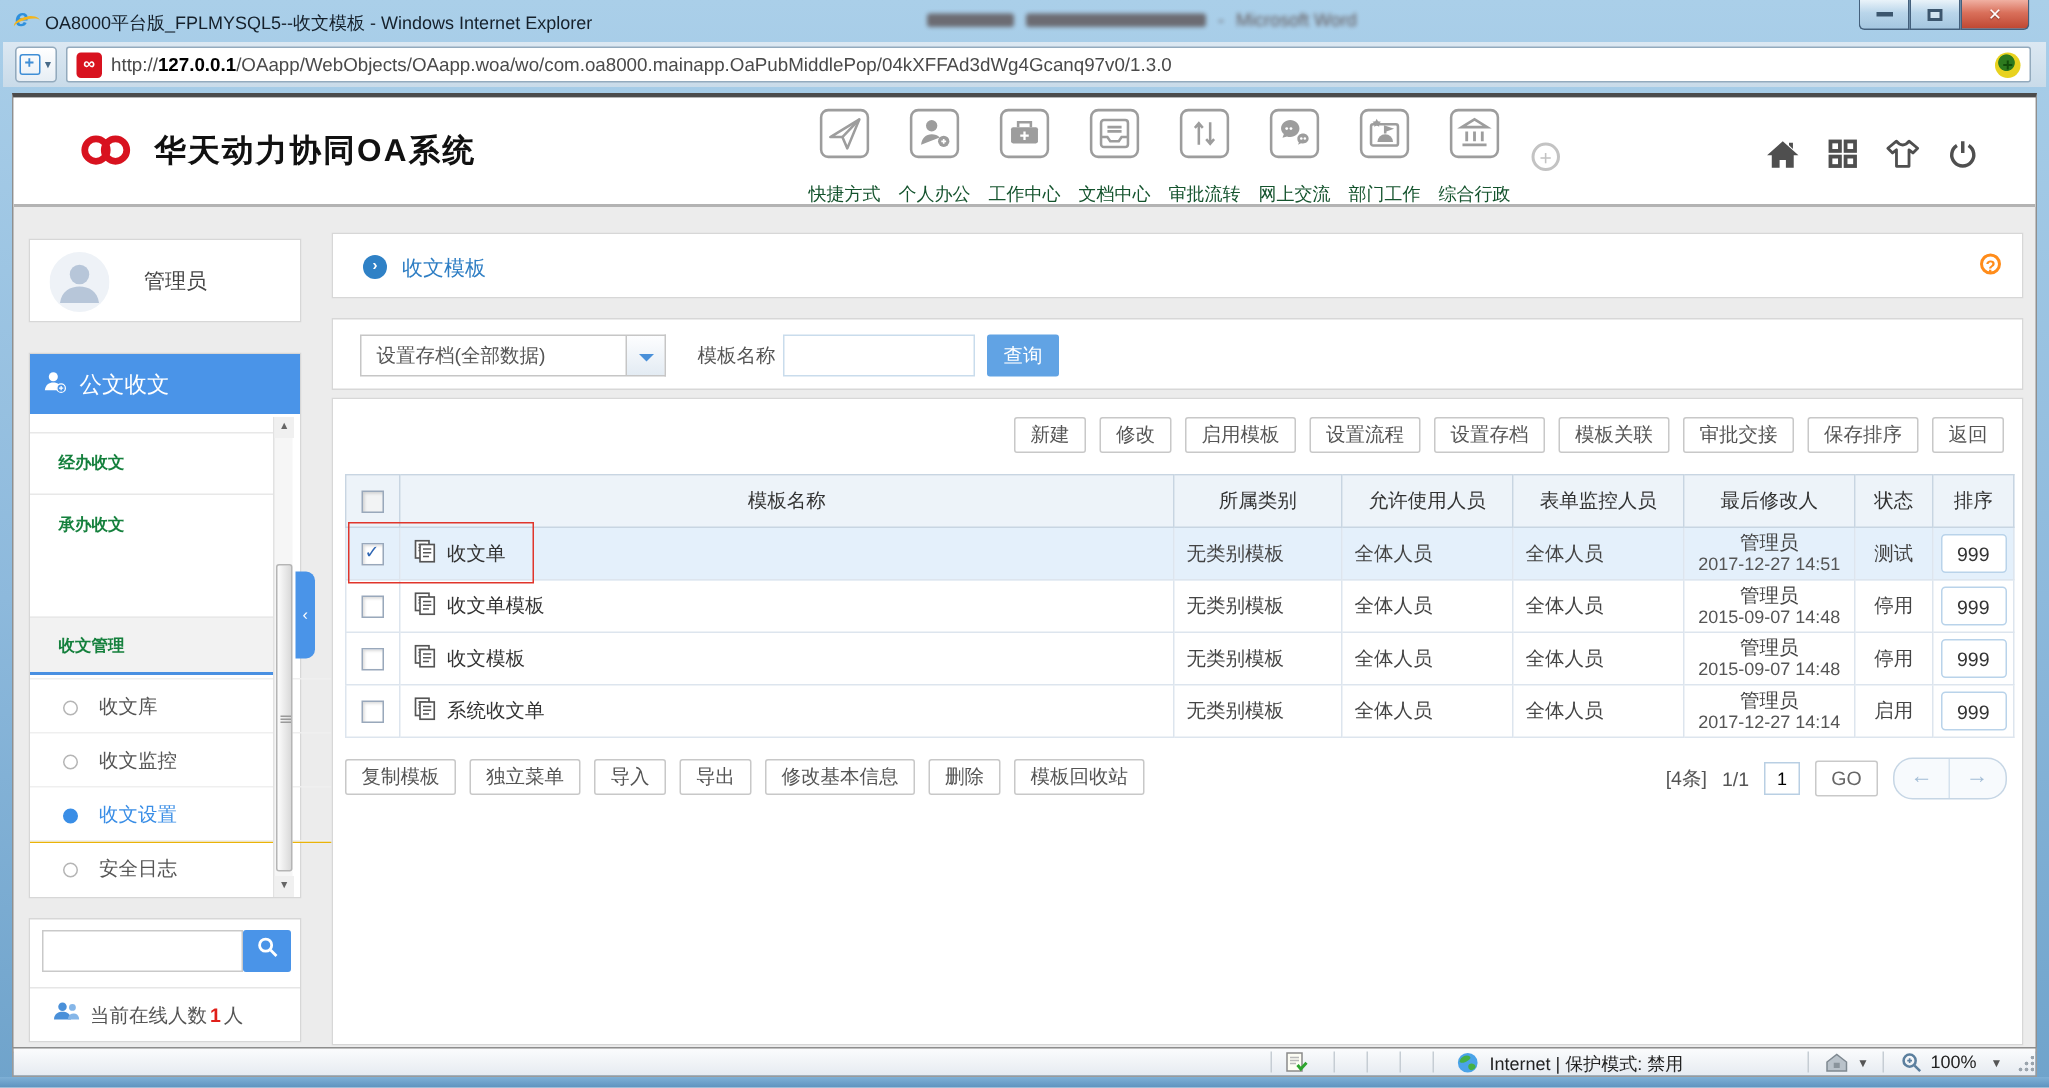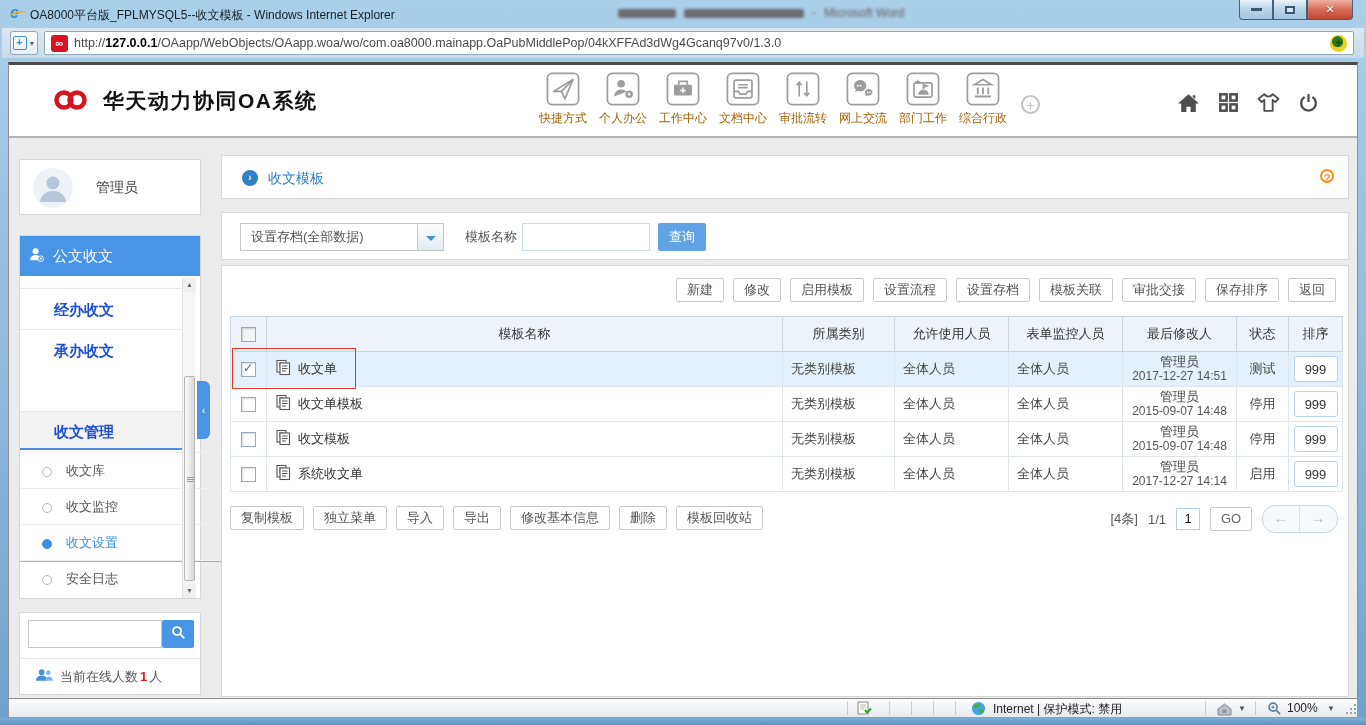--- a/index.html
+++ b/index.html
@@ -36,30 +36,30 @@
      background:radial-gradient(circle at 45% 40%,#2d7a1e 0 38%,#e8d21f 42% 75%,#b8a210 100%);position:relative}
   .addon-dot::after{content:"+";position:absolute;left:0;right:0;top:0;bottom:0;color:#124d0a;font-size:12px;font-weight:bold;text-align:center;line-height:16px}
   
   .viewport{left:8px;top:62px;width:1350px;height:640px;background:#ececec;border:1px solid #8f8f8f;border-top:3px solid #4b4b4b;overflow:hidden}
   .pageheader{left:0;top:0;width:100%;height:73px;background:#fff;border-bottom:2px solid #b3b3b3}
   .logo-mark{left:44px;top:20px;width:36px;height:30px}
   .logo-text{left:94px;top:0;height:71px;line-height:71px;font-size:21px;font-weight:bold;color:#111;letter-spacing:1.5px;white-space:nowrap}
   .topnav{left:524px;top:7px;display:flex}
   .nav-item{width:60px;display:flex;flex-direction:column;align-items:center;cursor:pointer}
   .nav-item svg{display:block}
-  .nav-label{font-size:12px;color:#a16207;margin-top:4px;white-space:nowrap}
+  .nav-label{font-size:12px;color:#14532d;margin-top:15px;white-space:nowrap}
   .plus-circle{left:1012px;top:30px;width:19px;height:19px;border:2px solid #c3c3c3;border-radius:50%;color:#c3c3c3;font-size:14px;line-height:17px;text-align:center}
   .quick-icons{right:38px;top:27px;display:flex;gap:18px;align-items:center}
   
   .card{position:absolute;background:#fff;border:1px solid #d7d7d7;box-sizing:border-box}
   .avatar{left:13px;top:8px;width:40px;height:40px}
   .user-name{left:76px;top:0;height:54px;line-height:54px;font-size:14px;color:#444}
   .side-head{left:0;top:0;width:100%;height:40px;background:#4a94e8;color:#fff;display:flex;align-items:center;}
   .side-head span{font-size:15px;margin-left:8px}
-  .mitem{left:0;width:162px;height:41px;line-height:41px;border-top:1px solid #e8e8e8;font-size:15px;font-weight:bold;color:#1d4ed8;padding-left:34px;cursor:pointer}
+  .mitem{left:0;width:162px;height:41px;line-height:41px;border-top:1px solid #e8e8e8;font-size:11px;font-weight:bold;color:#15803d;padding-left:19px;cursor:pointer}
   .mitem.active{background:#f2f2f2;border-bottom:2px solid #4a90e2;height:39px;line-height:39px}
   .sitem{left:0;width:162px;height:36px;line-height:36px;border-top:1px solid #efefef;font-size:13px;color:#555;padding-left:46px;cursor:pointer;position:absolute}
   .sitem .bullet{position:absolute;left:22px;top:14px;width:8px;height:8px;border:1px solid #b5b5b5;border-radius:50%;background:#fff}
   .sitem.selected{color:#3a8ee6;border-bottom:1px solid #eab308}
   .sitem.selected .bullet{background:#3a8ee6;border-color:#3a8ee6}
   .sscroll{right:5px;top:42px;width:13px;height:320px;background:#f6f6f6;border-left:1px solid #e2e2e2}
   .sarrow{left:0;width:13px;height:14px;font-size:7px;color:#666;text-align:center;line-height:14px;background:#f0f0f0}
   .sthumb{left:1px;width:11px;background:linear-gradient(90deg,#fdfdfd,#d9d9d9);border:1px solid #b5b5b5;border-radius:2px}
   .grip{position:absolute;left:2px;top:50%;width:7px;height:1px;background:#9a9a9a;box-shadow:0 2px 0 #9a9a9a,0 -2px 0 #9a9a9a}
   .collapse-tab{left:188px;top:316px;width:13px;height:58px;background:#4a94e8;border-radius:0 6px 6px 0;color:#fff;font-size:11px;line-height:58px;text-align:center;cursor:pointer}

